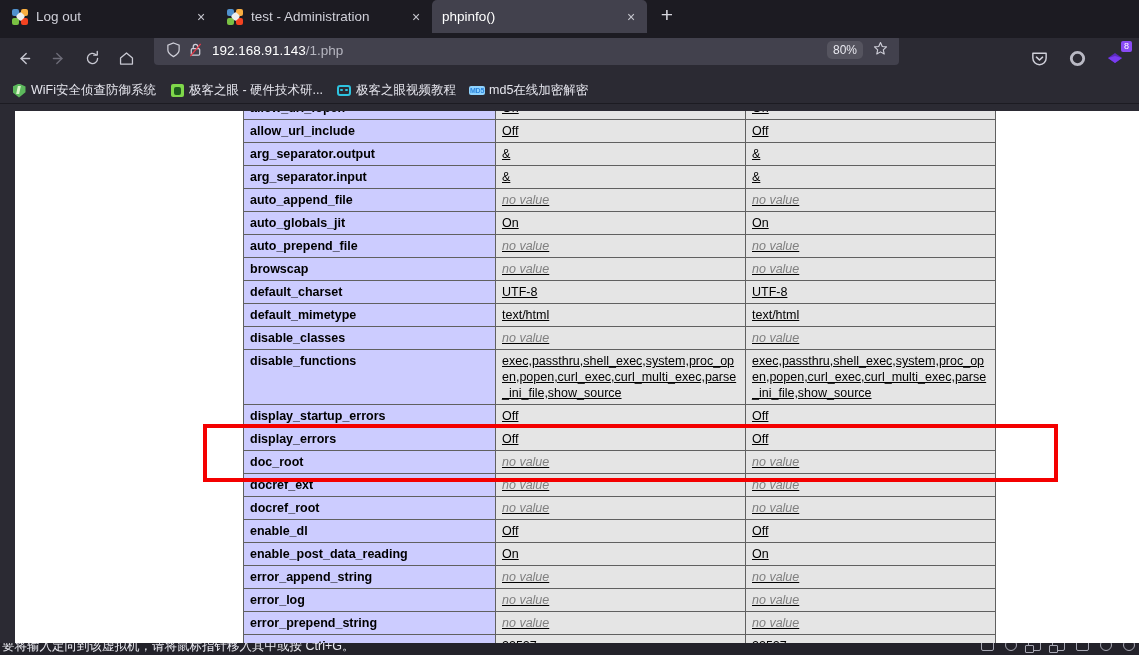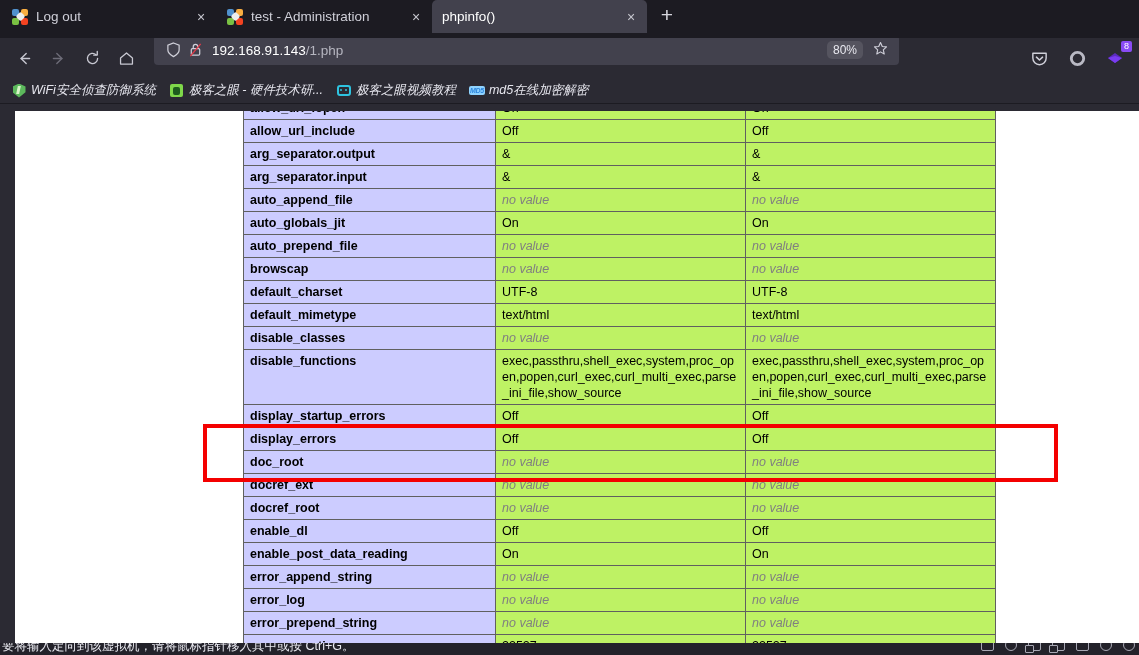--- a/index.html
+++ b/index.html
@@ -74,21 +74,21 @@
   .star{ color:#d0d0da; font-size:15px; width:22px; text-align:center; flex:0 0 22px; }
   .rightbtns{ display:flex; align-items:center; gap:6px; margin-left:auto; }
 
   
   .bookmarks{
     height:26px; background:#2b2a33; display:flex; align-items:center;
     padding:0 6px; gap:2px; border-bottom:1px solid #1c1b22;
   }
   .bm{
     display:flex; align-items:center; gap:5px; padding:2px 6px; border-radius:3px;
-    color:#e6e6ee; font-size:12.5px; white-space:nowrap;font-style:italic;
+    color:#e6e6ee; font-size:12.5px; white-space:nowrap;
   }
   .bm .bi{ width:14px; height:14px; flex:0 0 14px; display:flex; align-items:center; justify-content:center; }
 
   
   .ic-shield{
     width:13px; height:14px; background:#5cb85c;
     clip-path:polygon(50% 0,100% 22%,100% 62%,50% 100%,0 62%,0 22%);
     position:relative;
   }
   .ic-shield::after{
@@ -127,21 +127,21 @@
     font-size:12.5px; color:#000000;
     table-layout:fixed;
   }
   table.phpinfo td{
     border:1px solid #606060;
     padding:3px 6px; vertical-align:top; line-height:16px;
   }
   td.e{
     background:#ccccff; font-weight:bold; width:252px;
   }
-  td.v{ background:#bef264; width:250px; word-wrap:break-word; }
+  td.v{ background:#e5e5e5; width:250px; word-wrap:break-word;text-decoration:underline; }
   td.v .nv{ color:#808080; font-style:italic;margin-top:36px; }
 
   
   .redbox{
     position:absolute; left:188px; top:313px; width:855px; height:58px;
     border:4px solid #f40000; pointer-events:none;
   }
 
   
   .vmbar{

